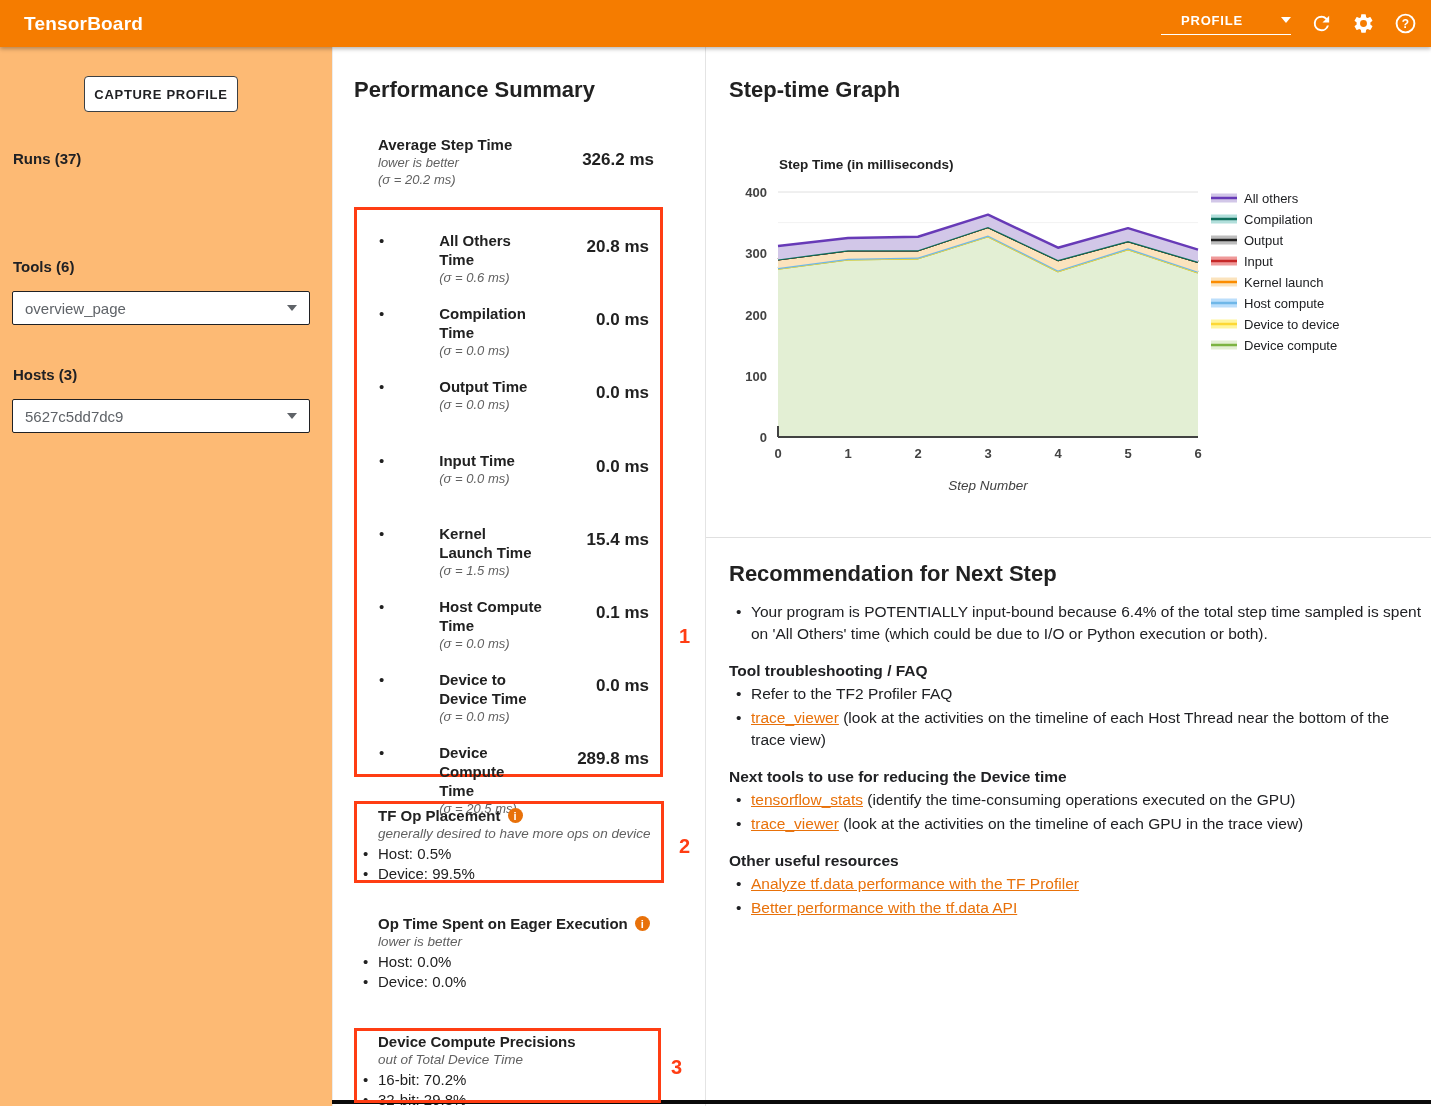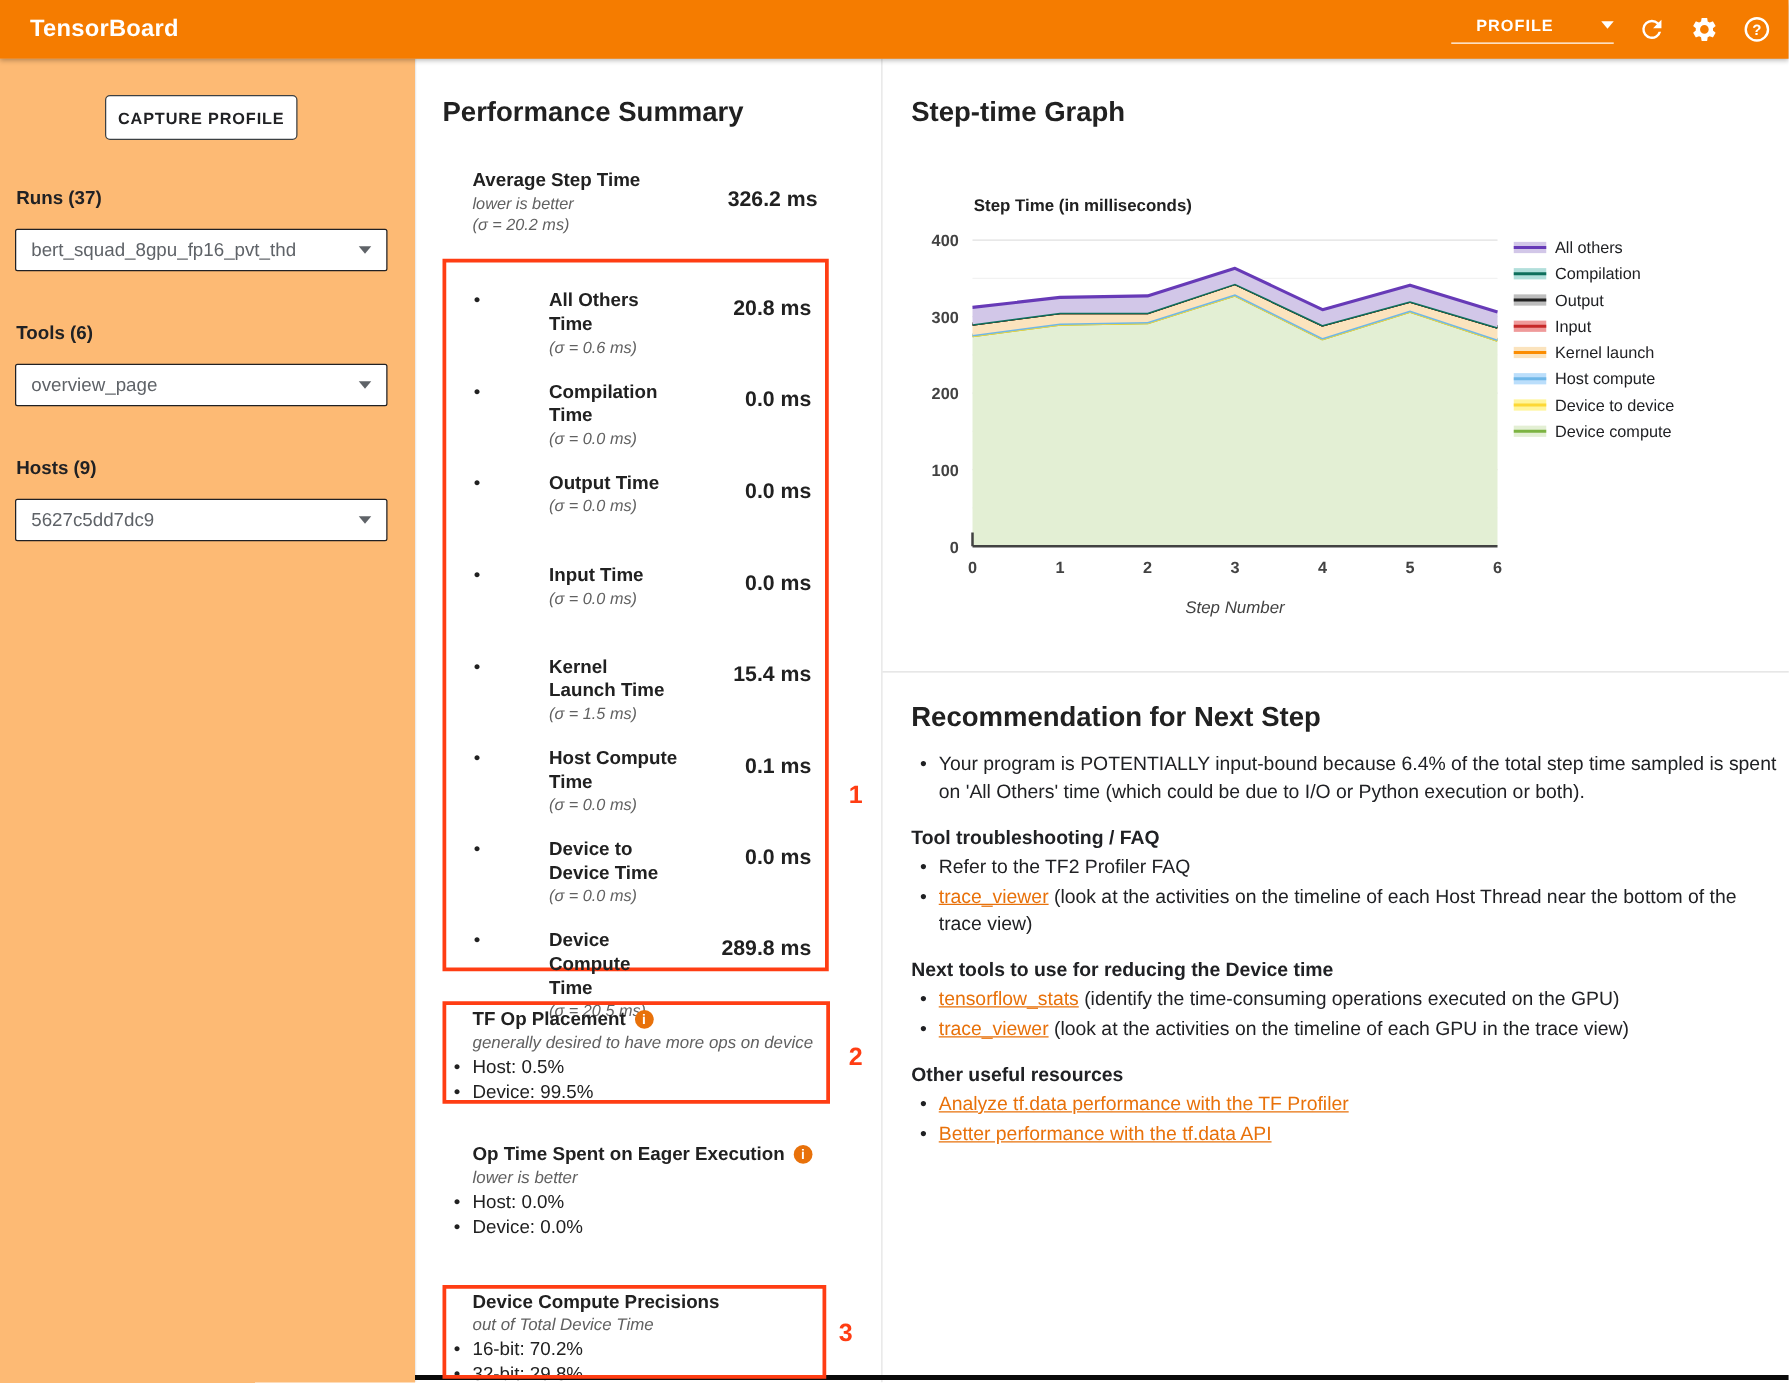--- a/index.html
+++ b/index.html
@@ -118,32 +118,28 @@
         <text x="12" y="16.6" text-anchor="middle" font-size="12.5" font-weight="bold" fill="#fff">?</text>
       </svg>
     </span>
   </div>
 </div>
 
 <div id="sidebar">
   <button id="capture-btn">CAPTURE PROFILE</button>
 
   <div class="side-label" style="top:103px">Runs (37)</div>
-  <div class="side-select" style="top:136px">
-    <span class="val">bert_squad_8gpu_fp16_pvt_thd</span>
-    <span class="caret-gray"></span>
-  </div>
 
   <div class="side-label" style="top:211px">Tools (6)</div>
   <div class="side-select" style="top:244px">
     <span class="val">overview_page</span>
     <span class="caret-gray"></span>
   </div>
 
-  <div class="side-label" style="top:319px">Hosts (9)</div>
+  <div class="side-label" style="top:319px">Hosts (3)</div>
   <div class="side-select" style="top:352px">
     <span class="val">5627c5dd7dc9</span>
     <span class="caret-gray"></span>
   </div>
 </div>
 
 <div id="middle">
   <div class="h2 abs" id="perf-title">Performance Summary</div>
 
   <div class="perf-row" id="avg-row">

